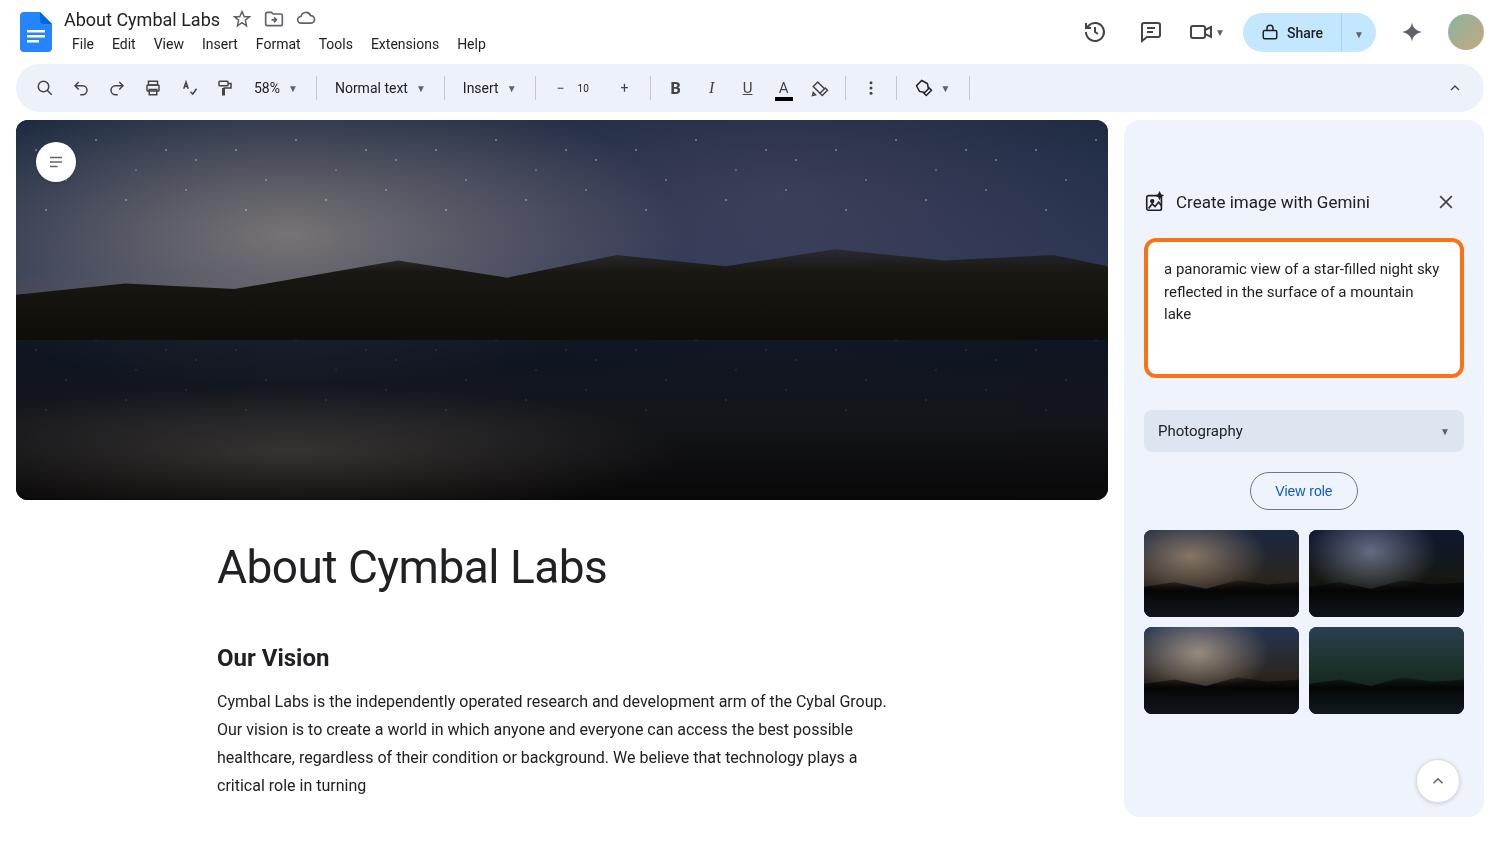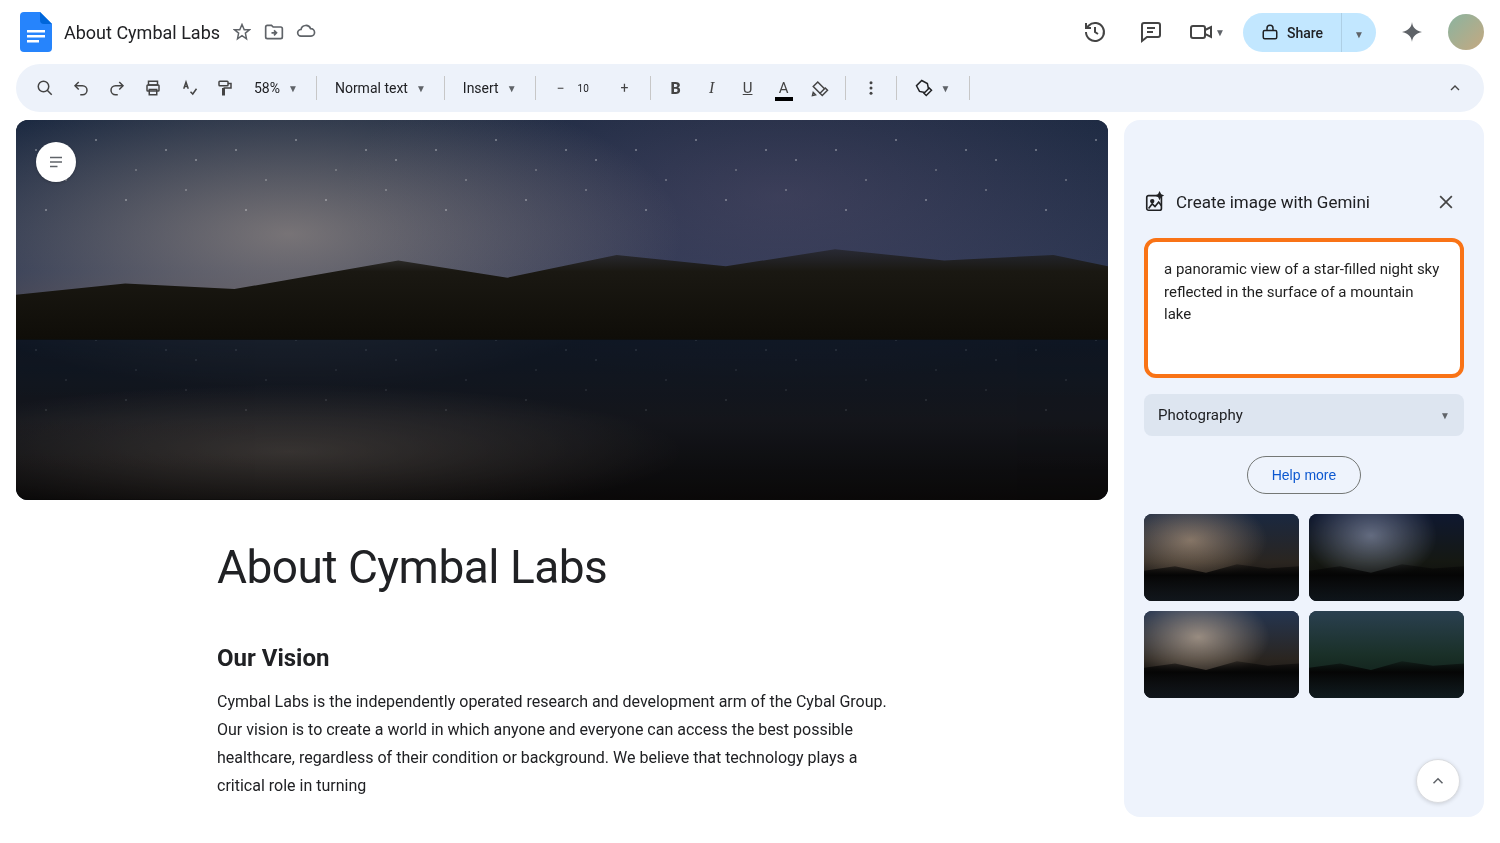--- a/index.html
+++ b/index.html
@@ -52,21 +52,21 @@
 .doc-h1 { font-size: 46px; font-weight: 400; margin-bottom: 50px; letter-spacing: -0.5px; }
 .doc-h2 { font-size: 24px; font-weight: 700; margin-bottom: 16px; }
 .doc-p { font-size: 16px; line-height: 1.75; color: #202124; }
 
 
 .side-panel { width: 360px; background: #eef3fc; border-radius: 16px; margin: 0 16px 16px 0; padding: 20px; display: flex; flex-direction: column; position: relative; }
 .panel-header { display: flex; align-items: center; gap: 10px; margin-bottom: 18px; margin-top: 44px; }
 .panel-title { font-size: 17px; font-weight: 400; flex: 1; }
 .panel-close { width: 36px; height: 36px; display: flex; align-items: center; justify-content: center; cursor: pointer; border-radius: 50%; color:#444; }
 .prompt-box { background: #fff; border: 4px solid #f97316; border-radius: 12px; padding: 16px; font-size: 15px; line-height: 1.5; min-height: 140px; color: #1f1f1f; }
-.style-select { margin-top: 16px; background: #dde5f0; border-radius: 8px; padding: 12px 14px; display: flex; align-items: center; justify-content: space-between; cursor: pointer; font-size: 15px; }
+.style-select { margin-top: 32px; background: #dde5f0; border-radius: 8px; padding: 12px 14px; display: flex; align-items: center; justify-content: space-between; cursor: pointer; font-size: 15px; }
 .view-more { margin: 20px auto; padding: 10px 24px; border: 1px solid #747775; border-radius: 24px; font-size: 14px; color: #0b57d0; cursor: pointer; background: transparent; font-weight:500; }
 .thumbs { display: grid; grid-template-columns: 1fr 1fr; gap: 10px; }
 .thumb { aspect-ratio: 16/9; border-radius: 8px; cursor: pointer; position:relative; overflow:hidden; background:#0a1628; }
 .thumb .mini-sky { position:absolute; inset:0; }
 .t1 .mini-sky { background: radial-gradient(ellipse at 30% 30%, rgba(200,170,140,0.6), transparent 50%), linear-gradient(180deg, #1a2840, #2a2520 55%, #0a0808); }
 .t2 .mini-sky { background: radial-gradient(ellipse at 40% 25%, rgba(180,190,220,0.5), transparent 50%), linear-gradient(180deg, #0f1830, #151812 55%, #050505); }
 .t3 .mini-sky { background: radial-gradient(ellipse at 35% 30%, rgba(200,180,160,0.7), transparent 50%), linear-gradient(180deg, #253550, #2a2520 55%, #0a0808); }
 .t4 .mini-sky { background: linear-gradient(180deg, #2a4050, #1a3028 50%, #0a1510); }
 .thumb::after { content:''; position:absolute; bottom:0; left:0; right:0; height:50%; background: linear-gradient(180deg, transparent, #050505 40%, rgba(20,30,40,0.6)); clip-path: polygon(0 30%, 20% 20%, 40% 35%, 60% 15%, 80% 25%, 100% 20%, 100% 100%, 0 100%); }
 
@@ -100,20 +100,30 @@
             <path d="M2 4a2 2 0 0 1 2-2h5l2 2h9a2 2 0 0 1 2 2v10a2 2 0 0 1-2 2H4a2 2 0 0 1-2-2z"></path>
             <path d="M12 8l3 3-3 3M9 11h6"></path>
           </svg>
         </span>
       <span class="title-icon">
           <svg width="22" height="16" viewBox="0 0 24 18" fill="none" stroke="currentColor" stroke-width="2">
             <path d="M6 14a4 4 0 0 1 0-8 6 6 0 0 1 11.5-1A4.5 4.5 0 0 1 18 14z"></path>
           </svg>
         </span>
     </div>
+    <div class="menubar">
+      <span class="menu-item">File</span>
+      <span class="menu-item">Edit</span>
+      <span class="menu-item">View</span>
+      <span class="menu-item">Insert</span>
+      <span class="menu-item">Format</span>
+      <span class="menu-item">Tools</span>
+      <span class="menu-item">Extensions</span>
+      <span class="menu-item">Help</span>
+    </div>
   </div>
   <div class="header-right">
     <div class="header-icon">
         <svg width="24" height="24" viewBox="0 0 24 24" fill="none" stroke="currentColor" stroke-width="2">
           <path d="M3 12a9 9 0 1 0 2.6-6.3L3 8"></path>
           <path d="M3 3v5h5"></path>
           <path d="M12 7v5l3 2"></path>
         </svg>
       </div>
     <div class="header-icon">
@@ -286,21 +296,21 @@
             <line x1="5" y1="5" x2="19" y2="19"></line>
             <line x1="19" y1="5" x2="5" y2="19"></line>
           </svg>
         </div>
     </div>
     <div class="prompt-box">a panoramic view of a star-filled night sky reflected in the surface of a mountain lake</div>
     <div class="style-select">
       <span>Photography</span>
       <span class="caret">▼</span>
     </div>
-    <button class="view-more">Help more</button>
+    <button class="view-more">View role</button>
     <div class="thumbs">
       <div class="thumb t1">
           <div class="mini-sky"></div>
         </div>
       <div class="thumb t2">
           <div class="mini-sky"></div>
         </div>
       <div class="thumb t3">
           <div class="mini-sky"></div>
         </div>

